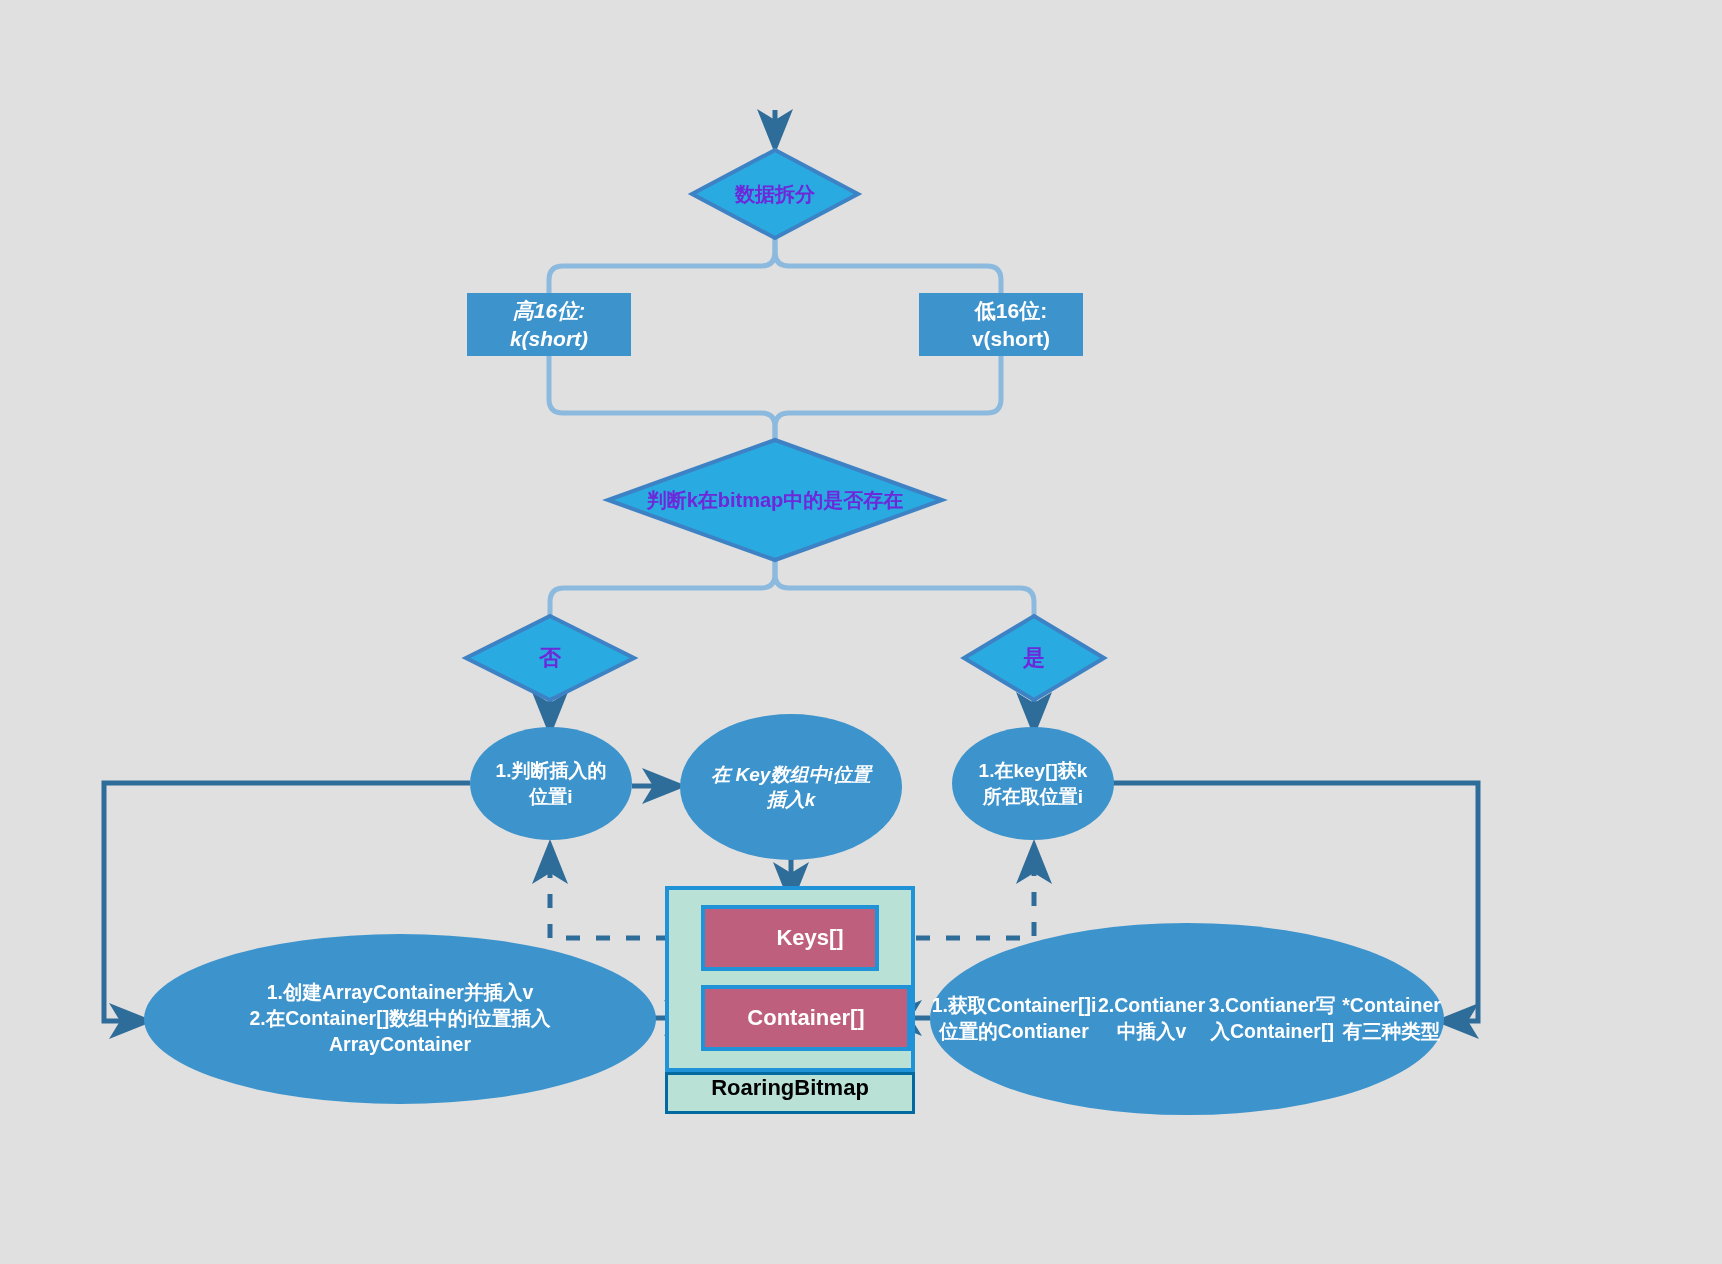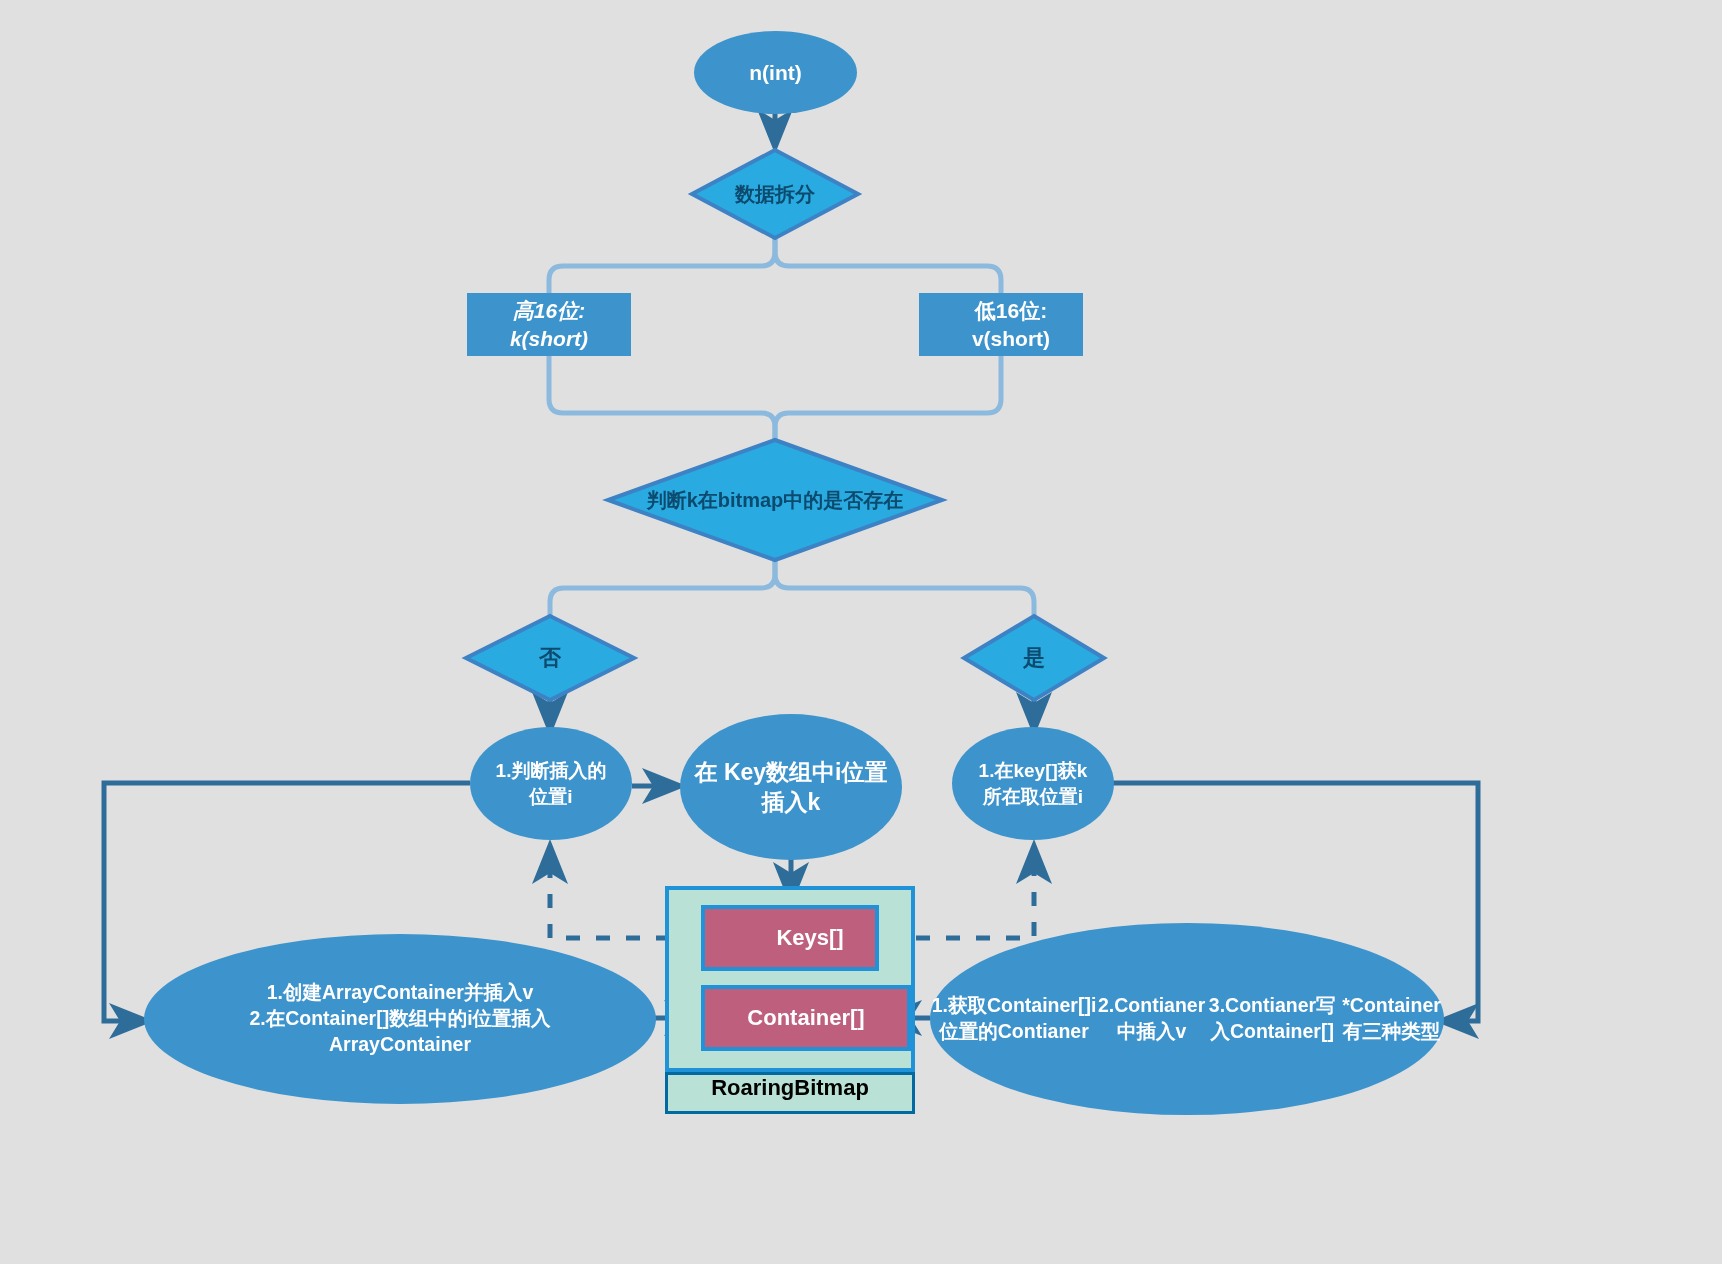--- a/index.html
+++ b/index.html
@@ -24,21 +24,21 @@
   }
   .rect-blue{
     background:#3d93cc;
     color:#ffffff;
     font-weight:bold;
     line-height:1.32;
   }
   .diamond-lbl{
     position:absolute;left:0;top:0;width:100%;height:100%;
     display:flex;align-items:center;justify-content:center;
-    color:#0c4a6e;font-weight:bold;text-align:center;
+    color:#6d28d9;font-weight:bold;text-align:center;
   }
 
   .rb-outer{
     position:absolute;
     background:#b9e1d5;
     border:4px solid #1f92d8;
     box-sizing:border-box;
   }
   .rb-cell{
     position:absolute;
@@ -108,23 +108,20 @@
 
     <polygon points="775,150 858,194 775,238 692,194" fill="#29abe2" stroke="#3d82c4" stroke-width="4"></polygon>
 
     <polygon points="775,440 942,500 775,560 608,500" fill="#29abe2" stroke="#3d82c4" stroke-width="4"></polygon>
 
     <polygon points="550,616 634,658 550,700 466,658" fill="#29abe2" stroke="#3d82c4" stroke-width="4"></polygon>
 
     <polygon points="1034,616 1104,658 1034,700 964,658" fill="#29abe2" stroke="#3d82c4" stroke-width="4"></polygon>
   </svg>
 
-  <div class="node ellipse" style="left:694px;top:31px;width:163px;height:83px;font-size:21px;">
-    <span>n(int)</span>
-  </div>
 
   <div class="diamond-lbl" style="left:692px;top:150px;width:166px;height:88px;font-size:20px;">
     <span>数据拆分</span>
   </div>
 
   <div class="node rect-blue" style="left:467px;top:293px;width:164px;height:63px;font-size:21px;flex-direction:column;font-style:italic;">
     <span>高16位:</span>
     <span>k(short)</span>
   </div>
 
@@ -143,21 +140,21 @@
 
   <div class="diamond-lbl" style="left:964px;top:616px;width:140px;height:84px;font-size:22px;">
     <span>是</span>
   </div>
 
   <div class="node ellipse" style="left:470px;top:727px;width:162px;height:113px;font-size:19px;flex-direction:column;">
     <span>1.判断插入的</span>
     <span>位置i</span>
   </div>
 
-  <div class="node ellipse" style="left:680px;top:714px;width:222px;height:146px;font-size:23px;flex-direction:column;">
+  <div class="node ellipse" style="left:680px;top:714px;width:222px;height:146px;font-size:19px;flex-direction:column;font-style:italic;">
     <span>在 Key数组中i位置</span>
     <span>插入k</span>
   </div>
 
   <div class="node ellipse" style="left:952px;top:727px;width:162px;height:113px;font-size:19px;flex-direction:column;">
     <span>1.在key[]获k</span>
     <span>所在取位置i</span>
   </div>
 
   <div class="node ellipse" style="left:144px;top:934px;width:512px;height:170px;font-size:19.5px;flex-direction:column;">

